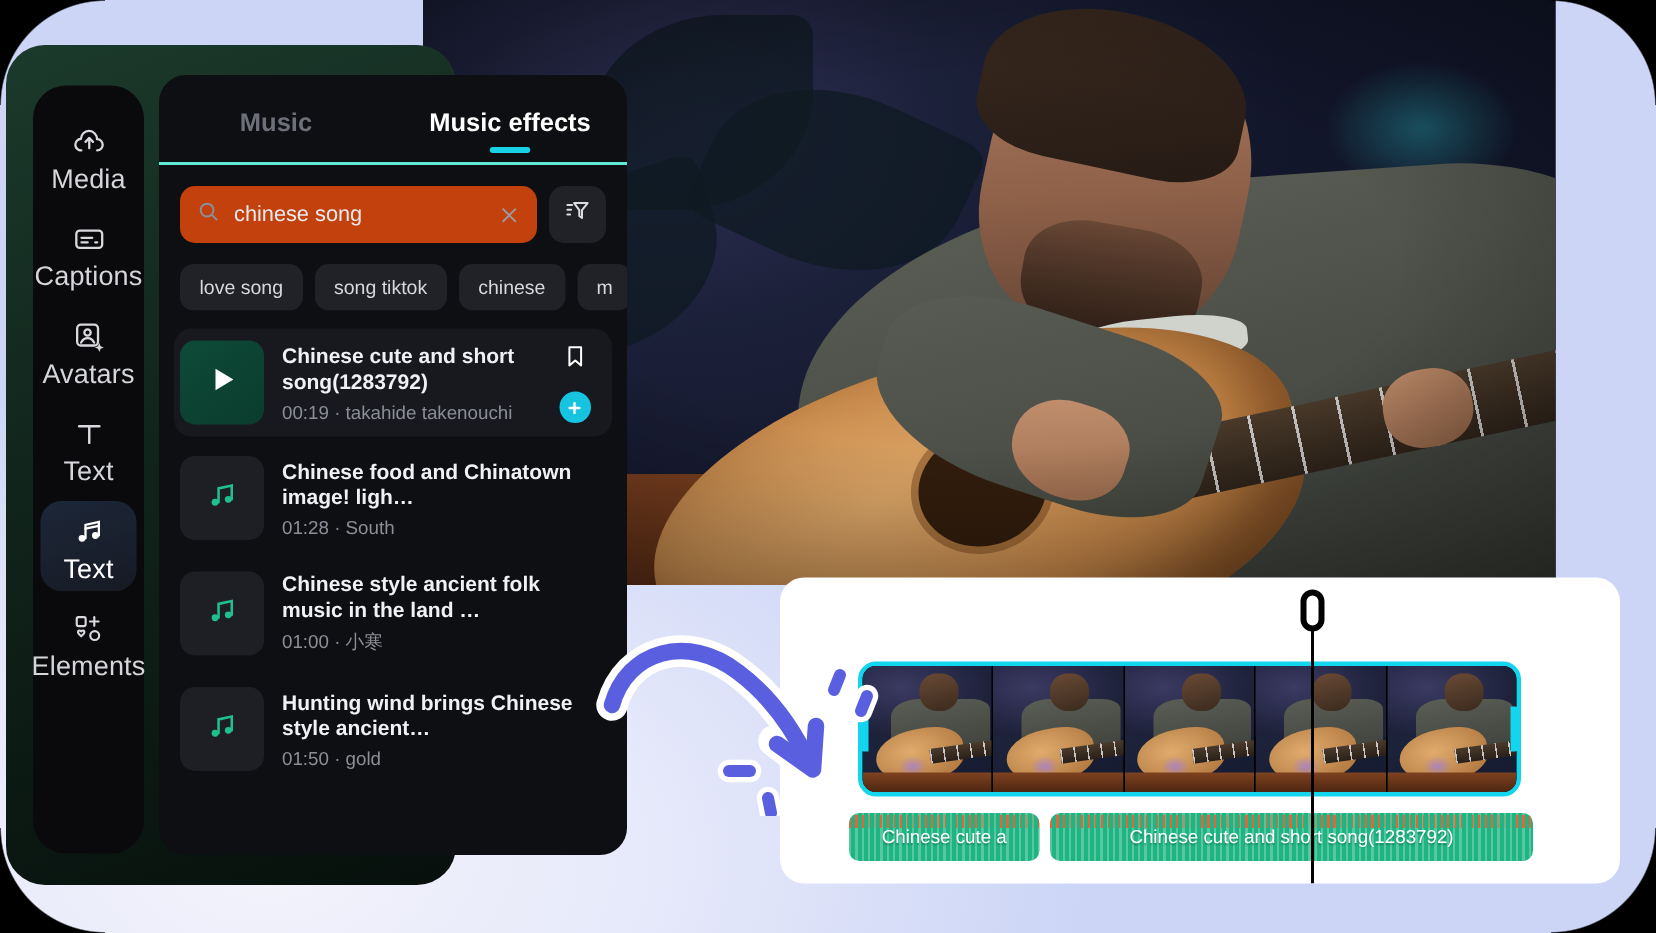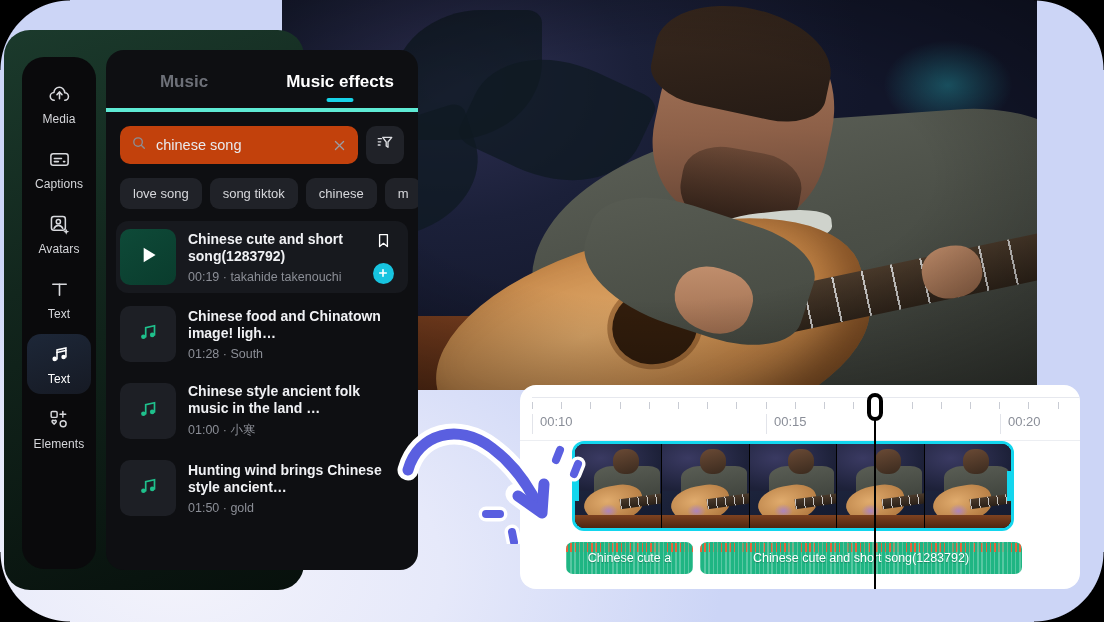--- a/index.html
+++ b/index.html
@@ -182,21 +182,21 @@
     border-radius: 14px;
     color: #d8d9dd;
     cursor: pointer;
     padding: 6px 2px;
   }
   .rail-item.active {
     background: linear-gradient(160deg,#1d2738 0%,#161a24 100%);
     color: #ffffff;
   }
   .rail-label {
-    font-size: 12px;
+    font-size: 18px;
     line-height: 14px;
     text-align:center;
     letter-spacing: .1px;
     color: #d5d6da;
   }
   .rail-item.active .rail-label { color: #fff; }
   .rail-ico svg { display:block; }
 
   
   .rail-behind {
@@ -212,21 +212,21 @@
     left: 106px; top: 50px; width: 312px; height: 520px;
     background: #0e0f12;
     border-radius: 18px;
     z-index: 16;
     overflow: hidden;
   }
   .tabs {
     display:flex;
     padding: 14px 0 0 0;
     gap: 0;
-    border-bottom: 4px solid #5eead4;
+    border-bottom: 2px solid #5eead4;
     position: relative;
   }
   .tab {
     flex: 1;
     text-align:center;
     font-size: 17px;
     font-weight: bold;
     padding: 8px 0 16px;
     cursor: pointer;
     color: #6d7078;
@@ -715,27 +715,20 @@
           <div class="t-title">Hunting wind brings Chinese style ancient…</div>
           <div class="t-sub">01:50 · gold</div>
         </div>
       </div>
 
     </div>
   </div>
 
   <div class="timeline">
 
-    <div class="ruler">
-      <div class="ruler-line"></div>
-      <div class="ticks"></div>
-      <div class="time-lbl" style="left:12px;">00:10</div>
-      <div class="time-lbl" style="left:246px;">00:15</div>
-      <div class="time-lbl" style="left:480px;">00:20</div>
-    </div>
 
     <div class="video-track">
 
       <div class="clip-left">
         <div class="frame">
           <div class="fr-bg"></div>
             <div class="fr-wall"></div>
             <div class="fr-torso"></div>
           <div class="fr-head"></div>
             <div class="fr-guitar"></div>

